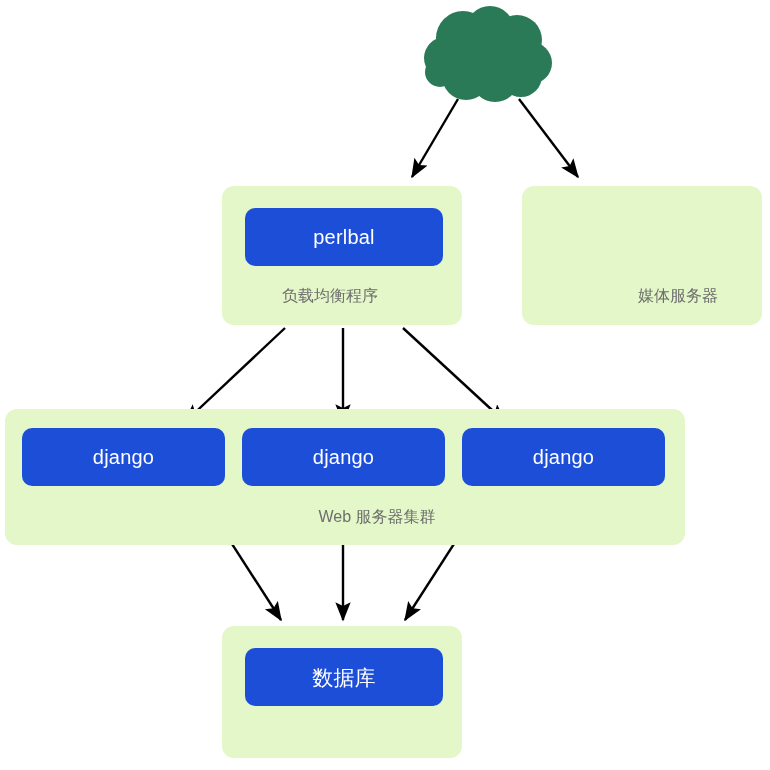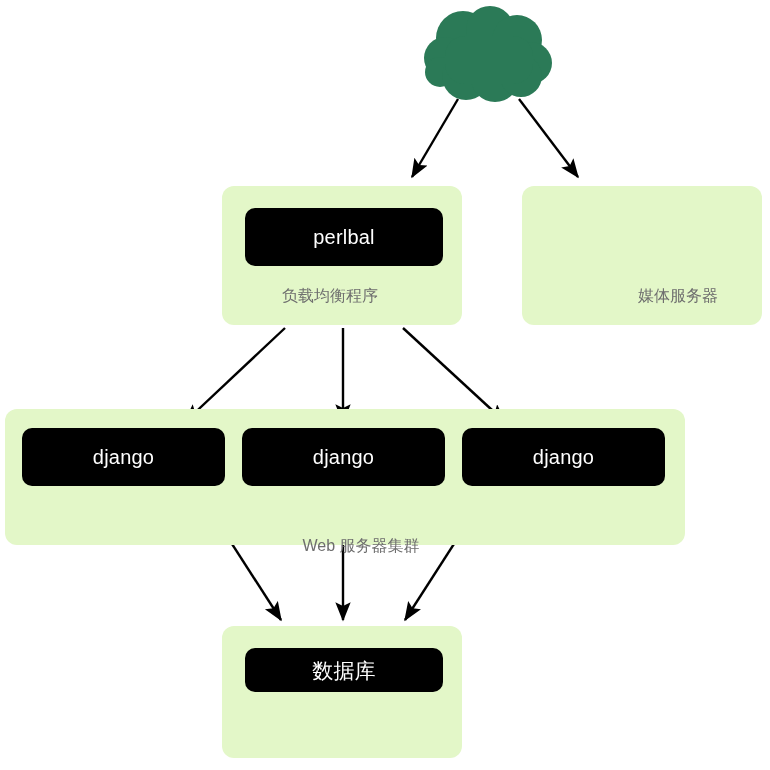--- a/index.html
+++ b/index.html
@@ -27,21 +27,21 @@
     z-index: 1;
   }
   .group-box {
     position: absolute;
     background: #e3f7c8;
     border-radius: 12px;
     z-index: 2;
   }
   .node-box {
     position: absolute;
-    background: #000000;
+    background: #1d4ed8;
     border-radius: 10px;
     display: flex;
     align-items: center;
     justify-content: center;
     z-index: 3;
   }
   .node-label {
     color: #ffffff;
     font-size: 20px;
     line-height: 1;
@@ -125,20 +125,20 @@
   <div class="group-box" style="left:5px; top:409px; width:680px; height:136px;"></div>
   <div class="node-box" style="left:22px; top:428px; width:203px; height:58px;">
     <span class="node-label">django</span>
   </div>
   <div class="node-box" style="left:242px; top:428px; width:203px; height:58px;">
     <span class="node-label">django</span>
   </div>
   <div class="node-box" style="left:462px; top:428px; width:203px; height:58px;">
     <span class="node-label">django</span>
   </div>
-  <div class="group-caption" style="left:5px; top:538px; width:712px;">Web 服务器集群</div>
+  <div class="group-caption" style="left:5px; top:509px; width:712px;padding-left:16px;">Web 服务器集群</div>
 
   <div class="group-box" style="left:222px; top:626px; width:240px; height:132px;"></div>
-  <div class="node-box" style="left:245px; top:648px; width:198px; height:44px;">
+  <div class="node-box" style="left:245px; top:648px; width:198px; height:58px;">
     <span class="node-label cjk">数据库</span>
   </div>
 
 </div>
 
 </body></html>

